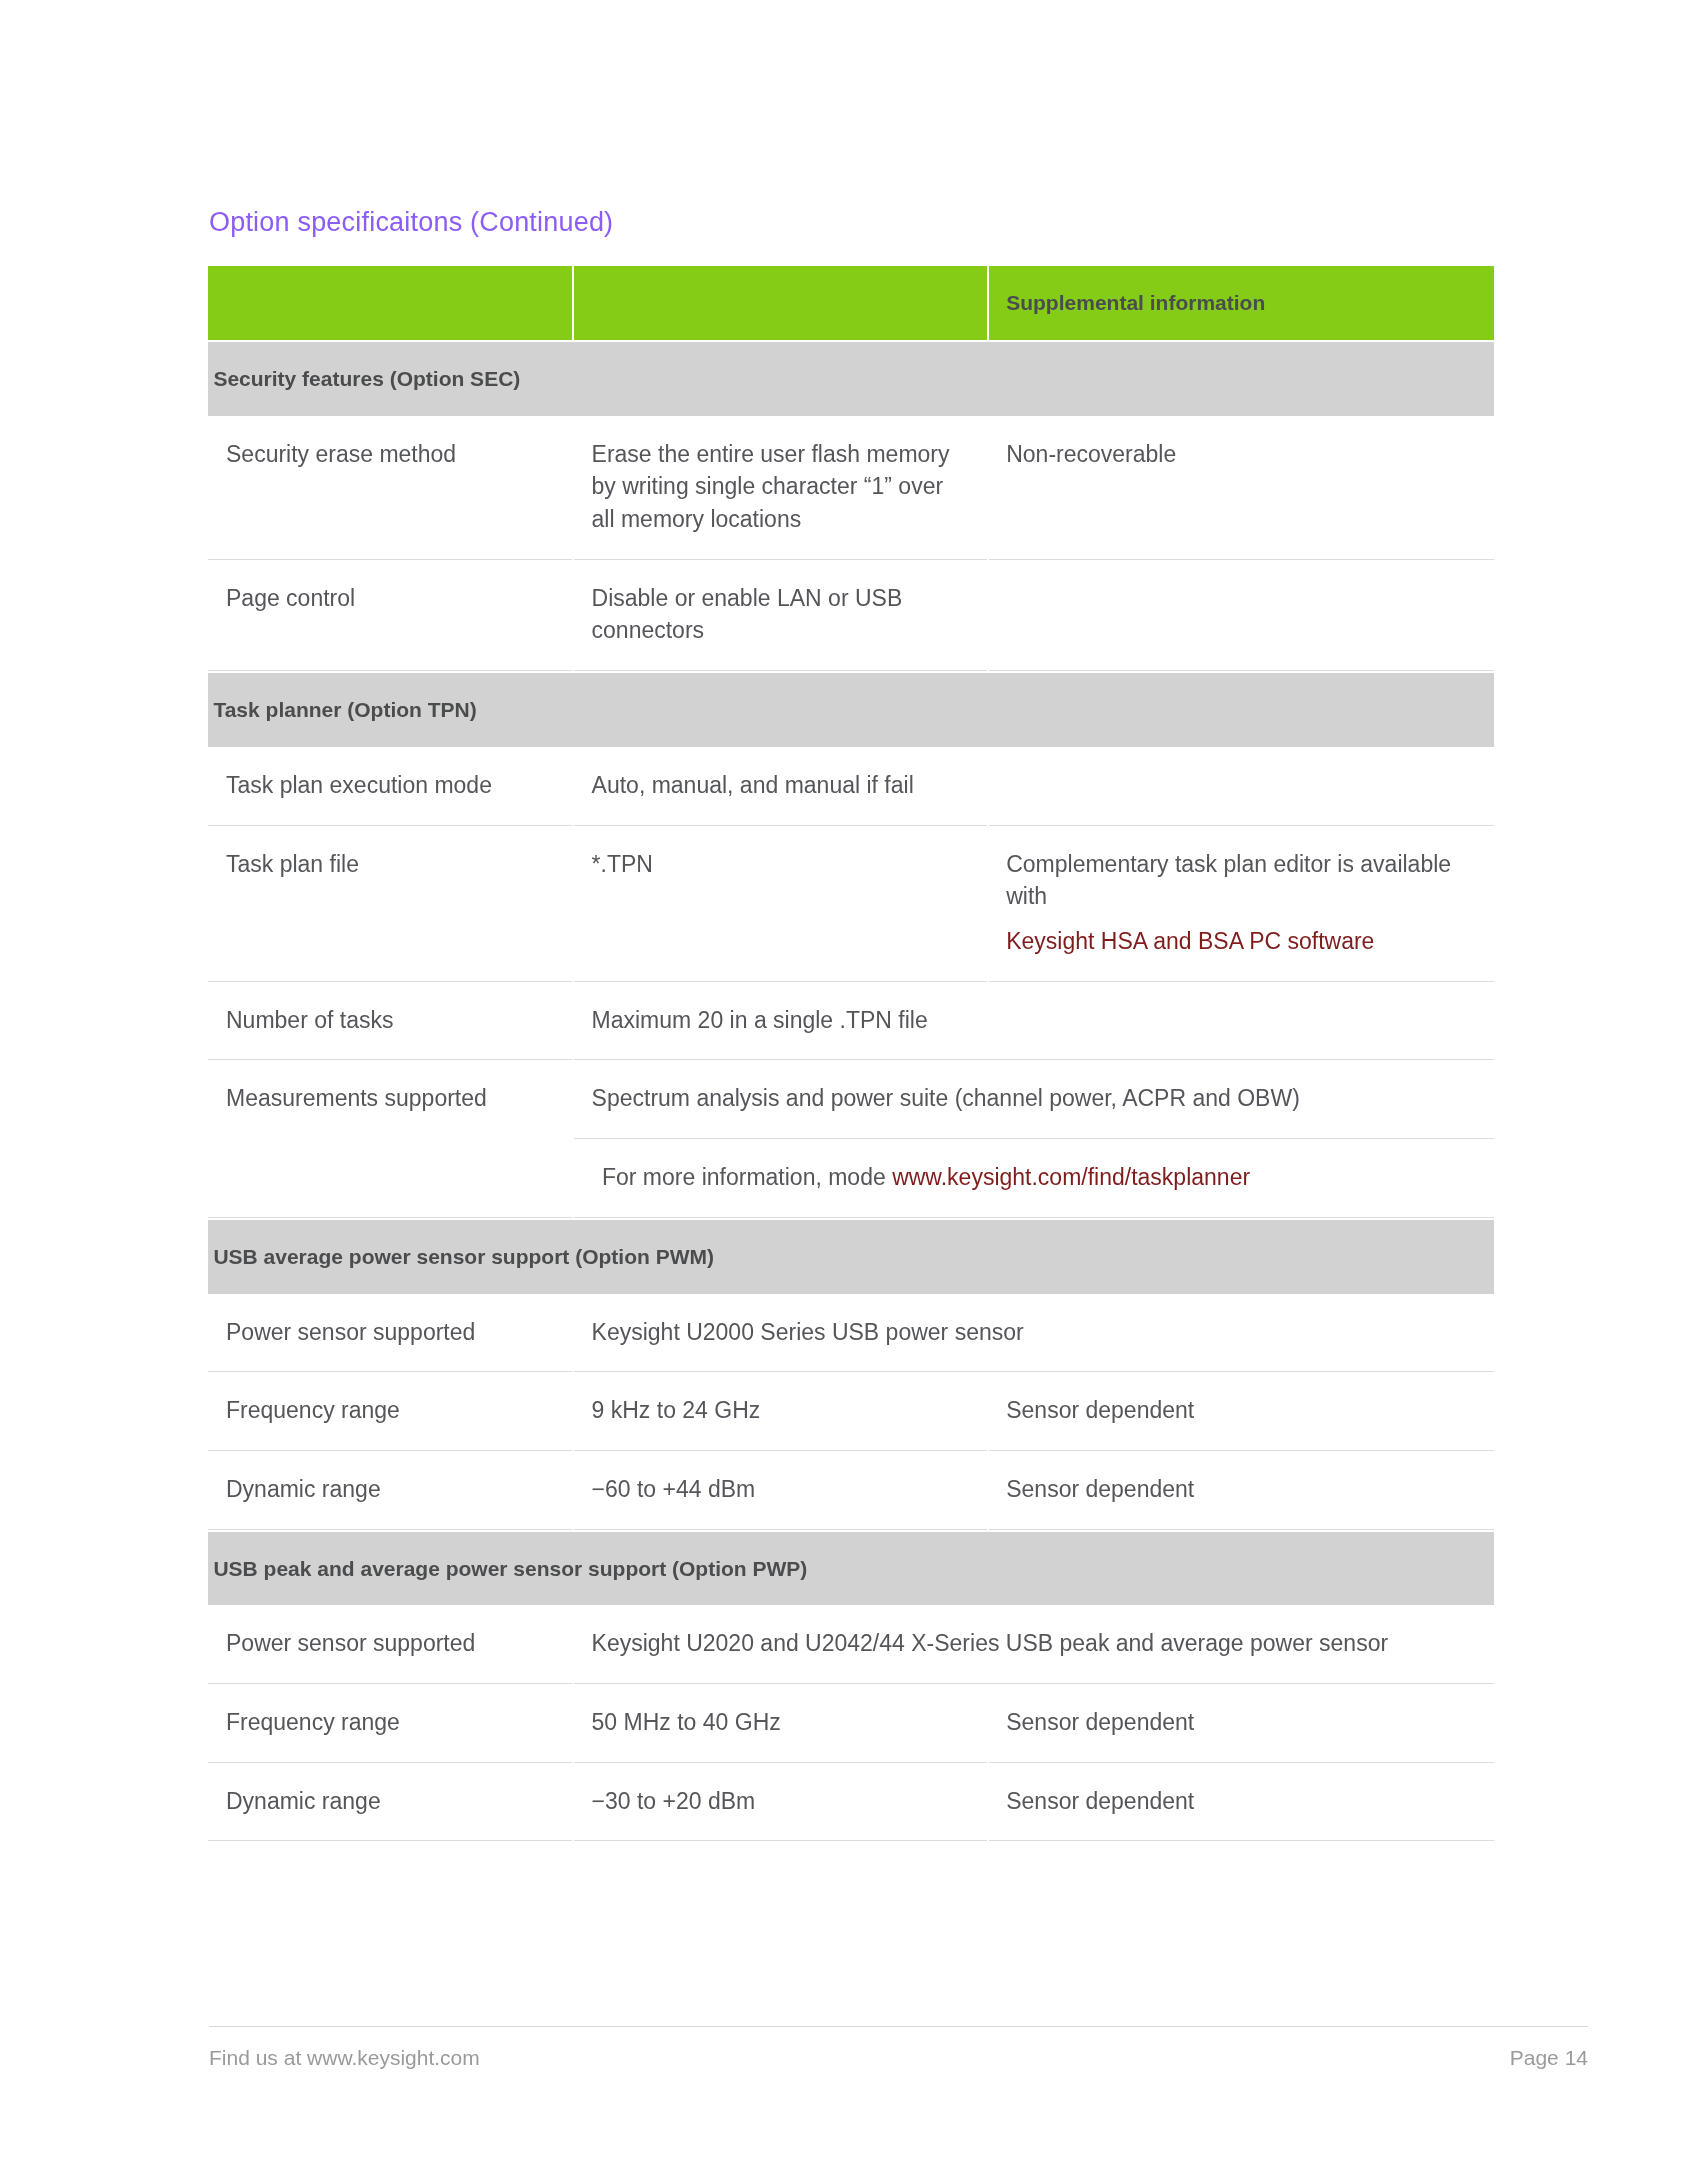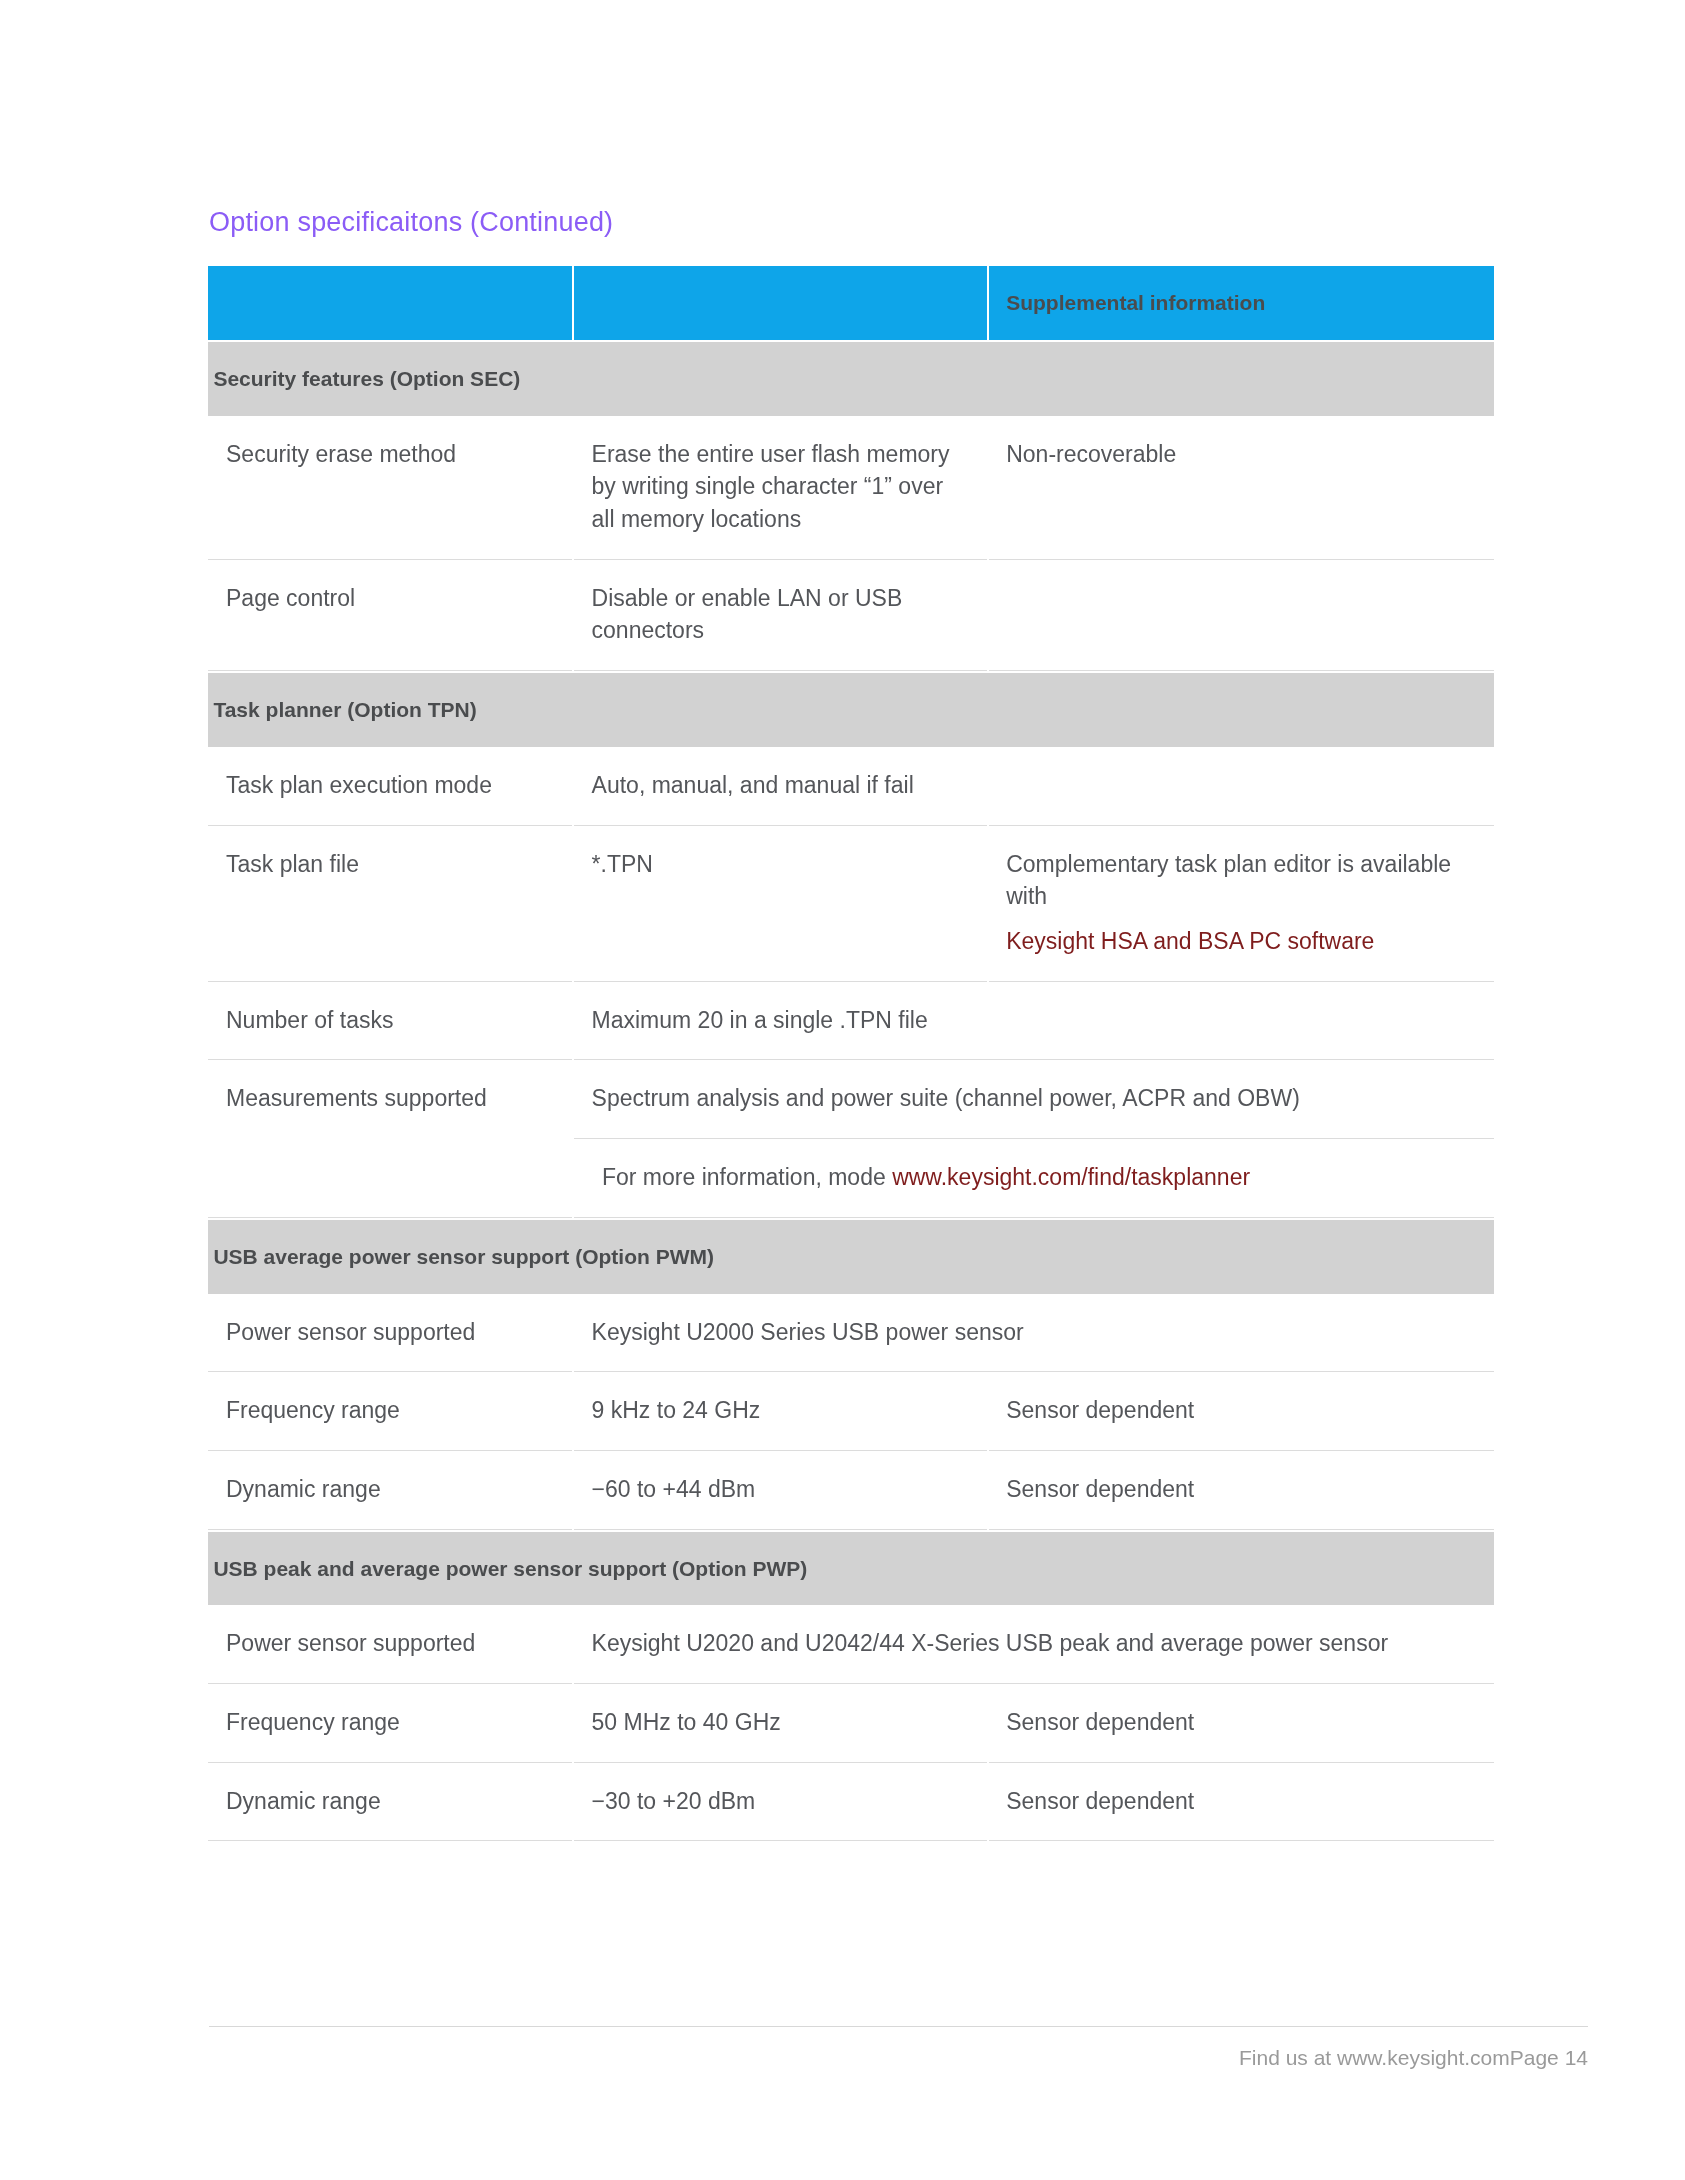--- a/index.html
+++ b/index.html
@@ -29,21 +29,21 @@
     width: 1290px;
   }
   table.spec td {
     vertical-align: top;
     font-size: 23px;
     line-height: 1.42;
     color: #54565a;
   }
 
   tr.th-row td {
-    background: #0ea5e9;
+    background: #84cc16;
     height: 74px;
     vertical-align: middle;
     font-weight: bold;
     font-size: 21px;
     color: #4a4c4e;
     padding: 0 17.6px;
   }
   tr.section-row td {
     background: #d2d2d2;
     font-weight: bold;
@@ -63,21 +63,21 @@
   .note-cell { padding-left: 28px !important; }
 
   .footer {
     position: absolute;
     top: 2026px;
     left: 209px;
     right: 97px;
     border-top: 1.8px solid #d8d8d8;
     padding-top: 19.3px;
     display: flex;
-    justify-content: flex-end;
+    justify-content: space-between;
     align-items: baseline;
     font-size: 21px;
     color: #9a9a9a;
   }
 </style>
 </head>
 <body>
 
 <div class="content">
 

